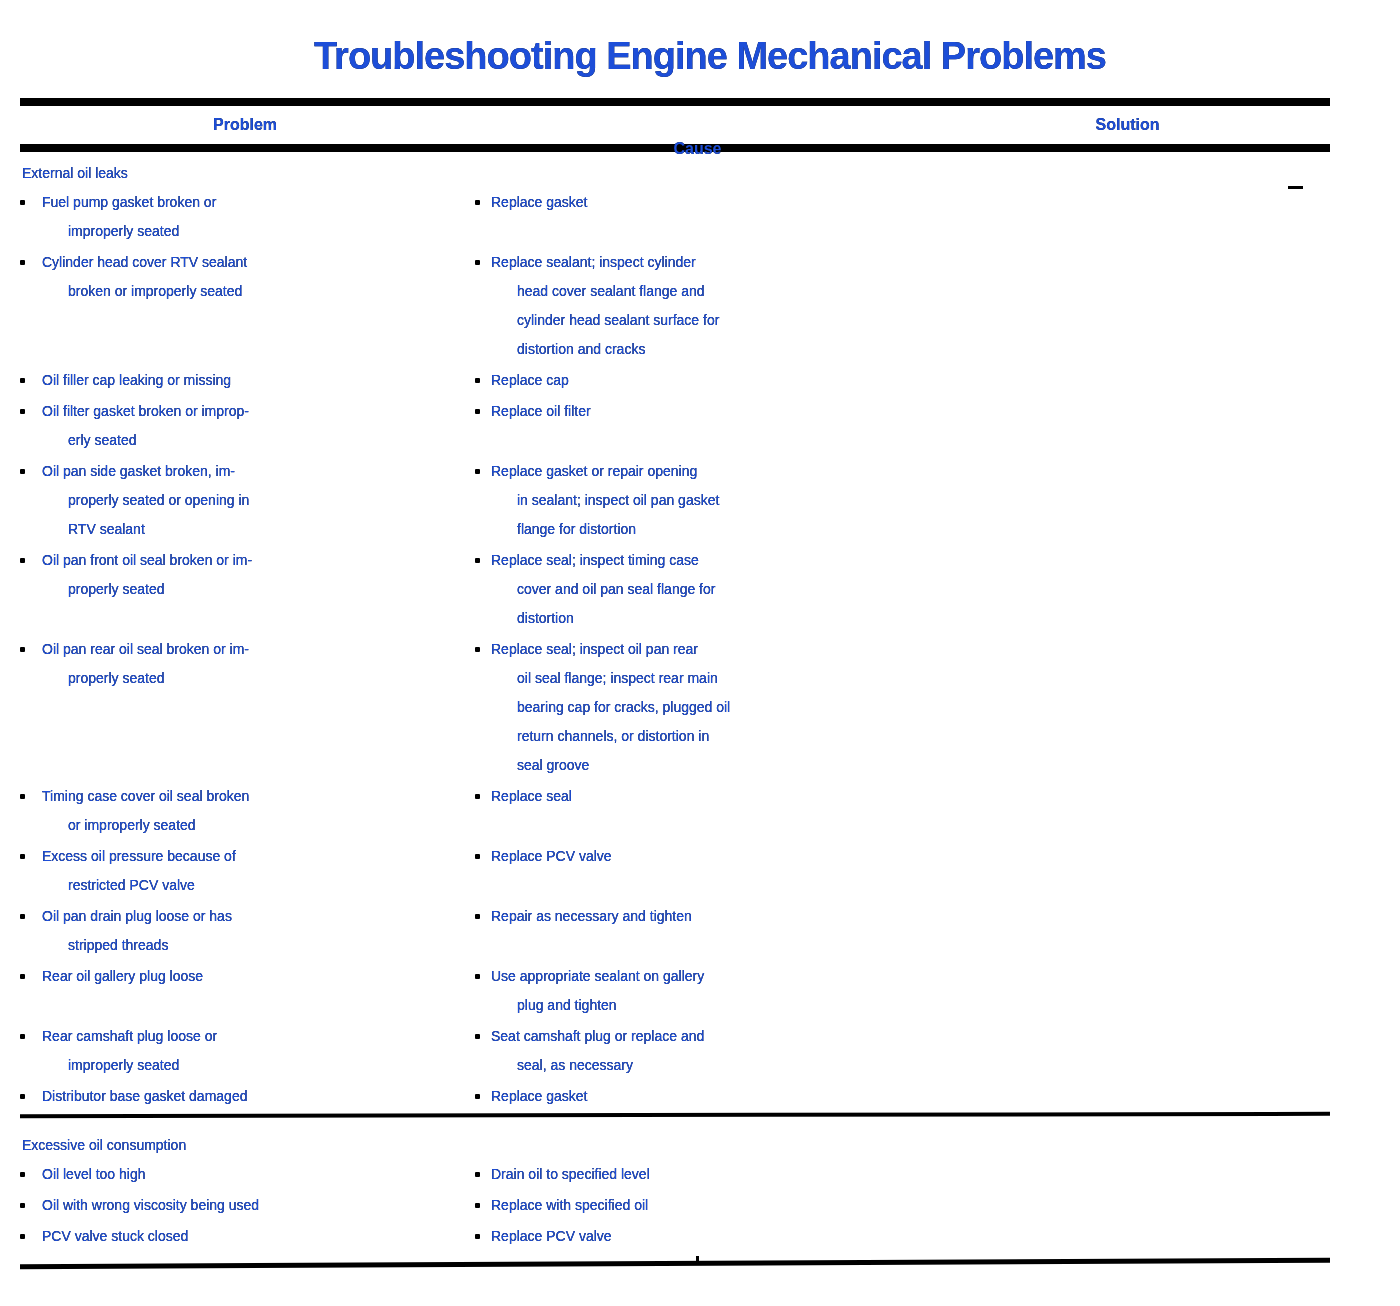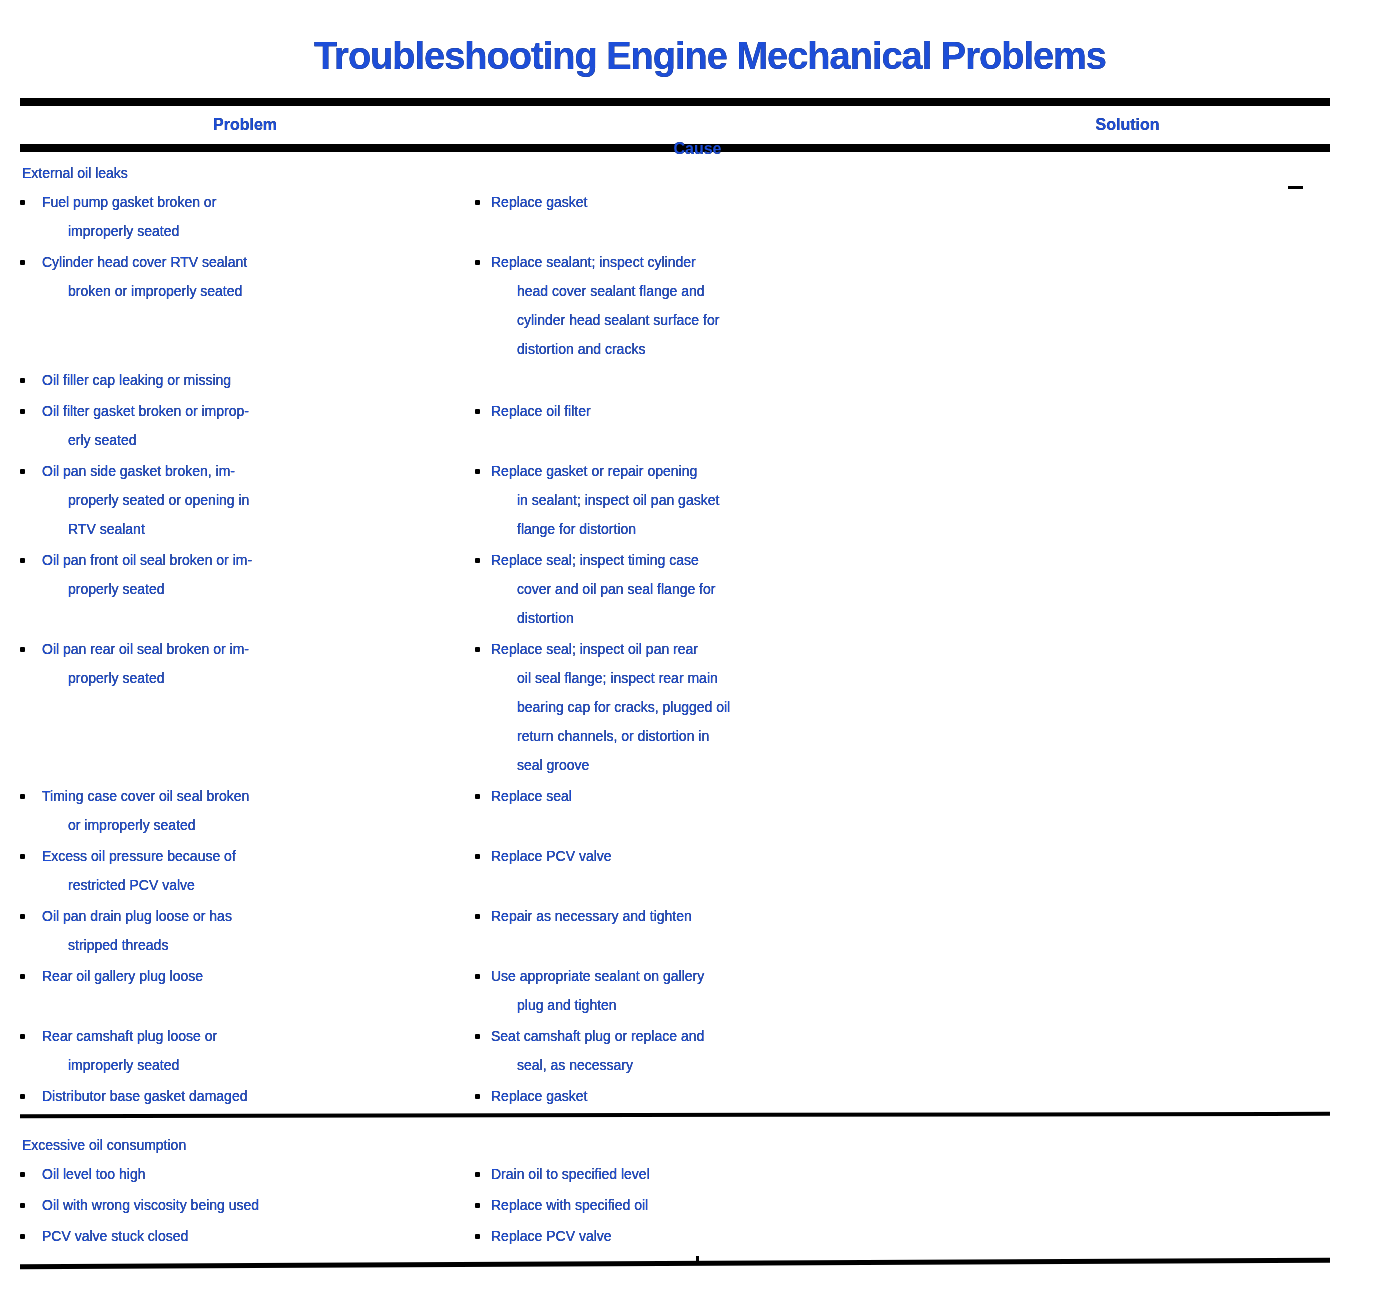--- a/index.html
+++ b/index.html
@@ -167,20 +167,24 @@
 cylinder head sealant surface for
 distortion and cracks</div>
             </div>
         </div>
 
         <div class="pair">
           <div class="cause-cell">
               <span class="bullet"></span>
               <div class="item-text">Oil filler cap leaking or missing</div>
             </div>
+          <div class="sol-cell">
+              <span class="bullet"></span>
+              <div class="item-text">Replace cap</div>
+            </div>
         </div>
 
         <div class="pair">
           <div class="cause-cell">
               <span class="bullet"></span>
               <div class="item-text">Oil filter gasket broken or improp-
 erly seated</div>
             </div>
           <div class="sol-cell">
               <span class="bullet"></span>

